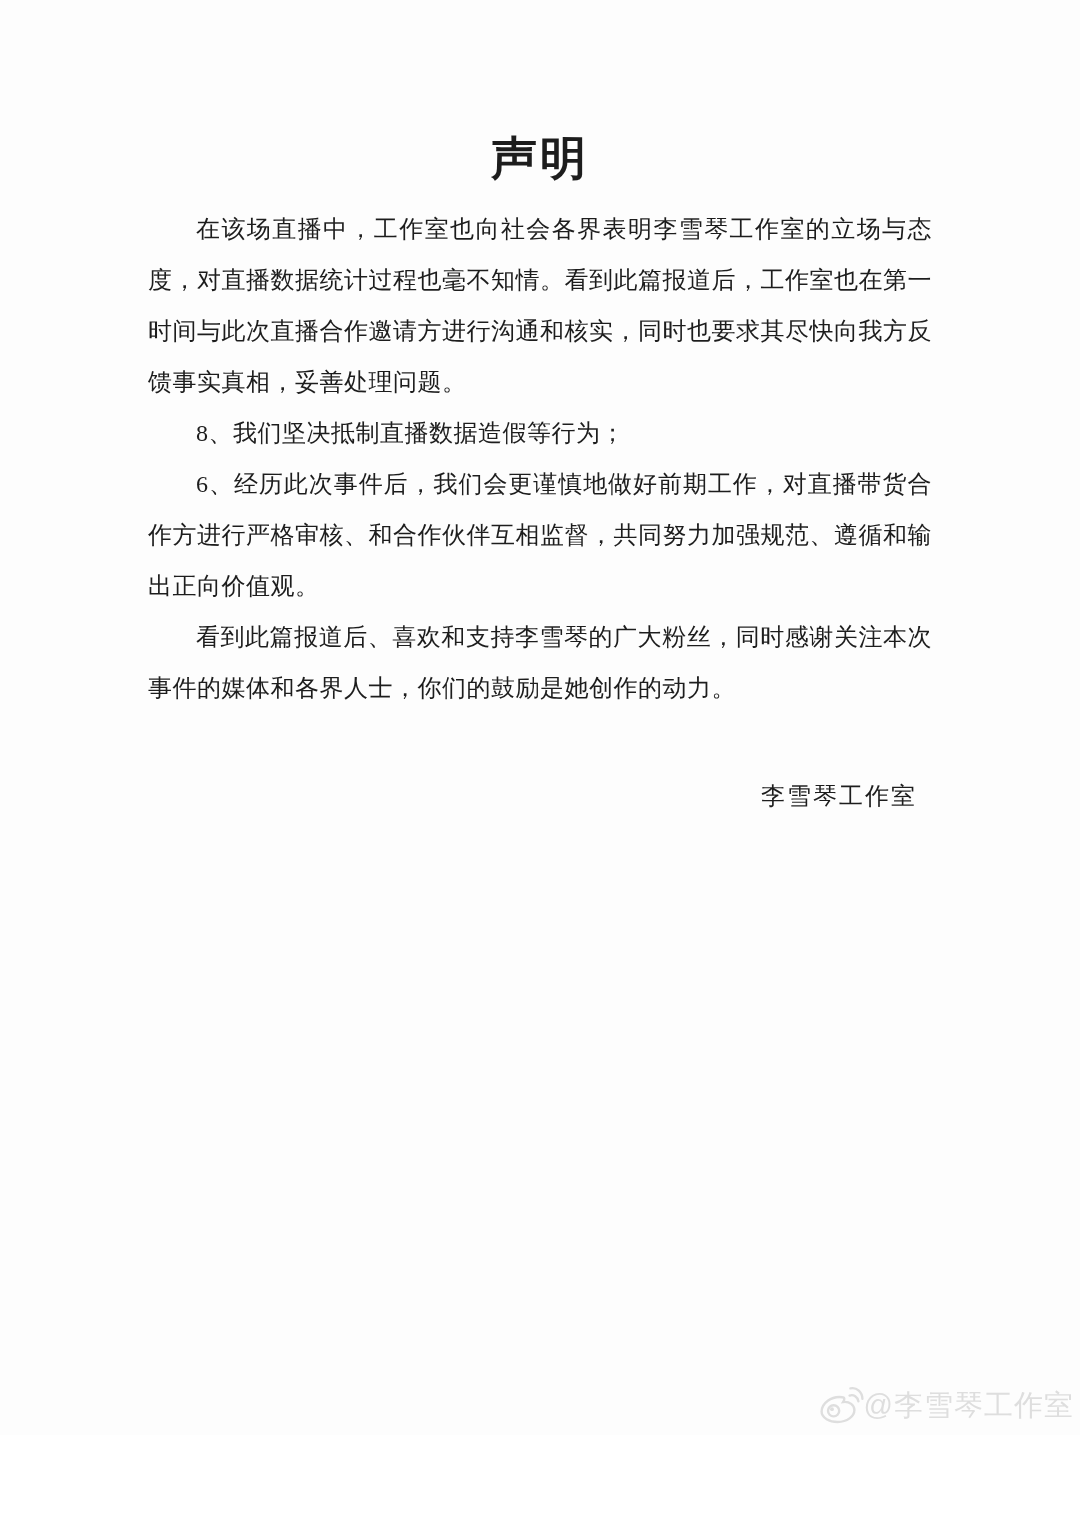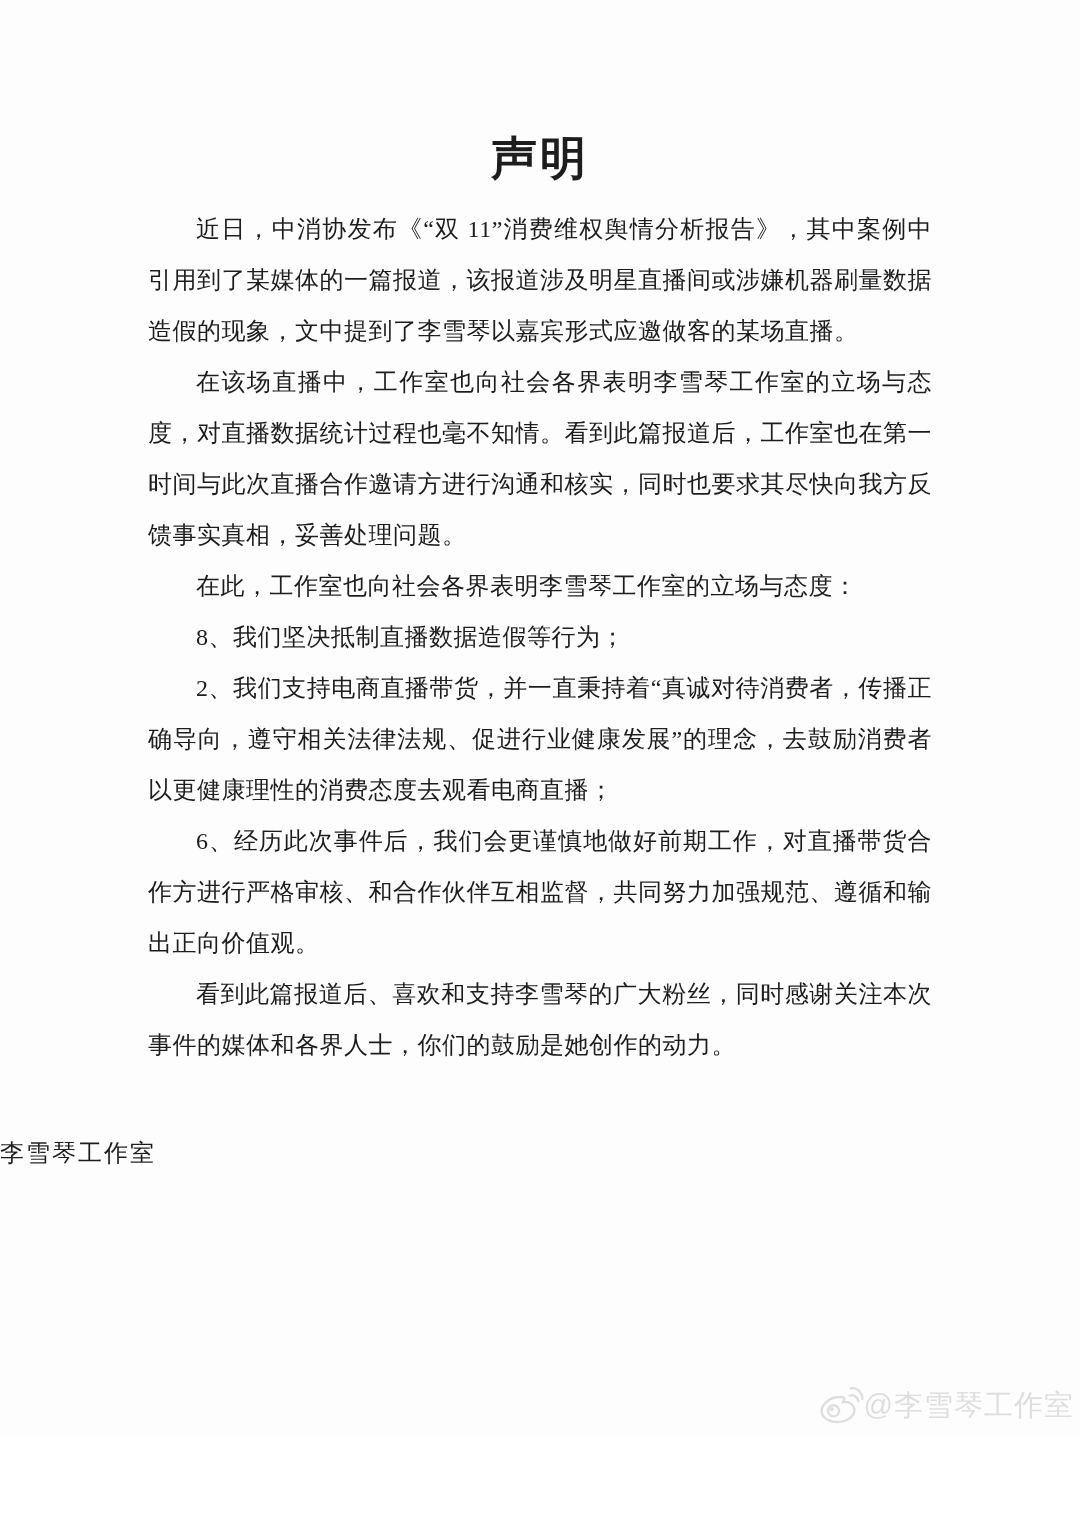--- a/index.html
+++ b/index.html
@@ -31,21 +31,21 @@
     margin: 0;
     font-size: 24px;
     line-height: 51px;
     text-align: justify;
     text-indent: 2em;
     word-break: normal;
     letter-spacing: 0.5px;
   }
   .sign-block {
     margin: 55px 163px 0 0;
-    text-align: left;
+    text-align: right;
     font-size: 24px;
     line-height: 55px;
     letter-spacing: 2px;
   }
   .watermark {
     position: absolute;
     right: 6px;
     bottom: 8px;
     display: flex;
     align-items: center;
@@ -60,25 +60,22 @@
   }
 </style>
 </head>
 <body>
 
 <div class="page">
 
   <h1 class="doc-title">声明</h1>
 
   <div class="doc-body">
-    <p class="para">近日，中消协发布《“双 11”消费维权舆情分析报告》，其中案例中引用到了某媒体的一篇报道，该报道涉及明星直播间或涉嫌机器刷量数据造假的现象，文中提到了李雪琴以嘉宾形式应邀做客的某场直播。</p>
     <p class="para">在该场直播中，工作室也向社会各界表明李雪琴工作室的立场与态度，对直播数据统计过程也毫不知情。看到此篇报道后，工作室也在第一时间与此次直播合作邀请方进行沟通和核实，同时也要求其尽快向我方反馈事实真相，妥善处理问题。</p>
-    <p class="para">在此，工作室也向社会各界表明李雪琴工作室的立场与态度：</p>
     <p class="para">8、我们坚决抵制直播数据造假等行为；</p>
-    <p class="para">2、我们支持电商直播带货，并一直秉持着“真诚对待消费者，传播正确导向，遵守相关法律法规、促进行业健康发展”的理念，去鼓励消费者以更健康理性的消费态度去观看电商直播；</p>
     <p class="para">6、经历此次事件后，我们会更谨慎地做好前期工作，对直播带货合作方进行严格审核、和合作伙伴互相监督，共同努力加强规范、遵循和输出正向价值观。</p>
     <p class="para">看到此篇报道后、喜欢和支持李雪琴的广大粉丝，同时感谢关注本次事件的媒体和各界人士，你们的鼓励是她创作的动力。</p>
   </div>
 
   <div class="sign-block">
     <div>李雪琴工作室</div>
   </div>
 
   <div class="watermark">
     <span>

